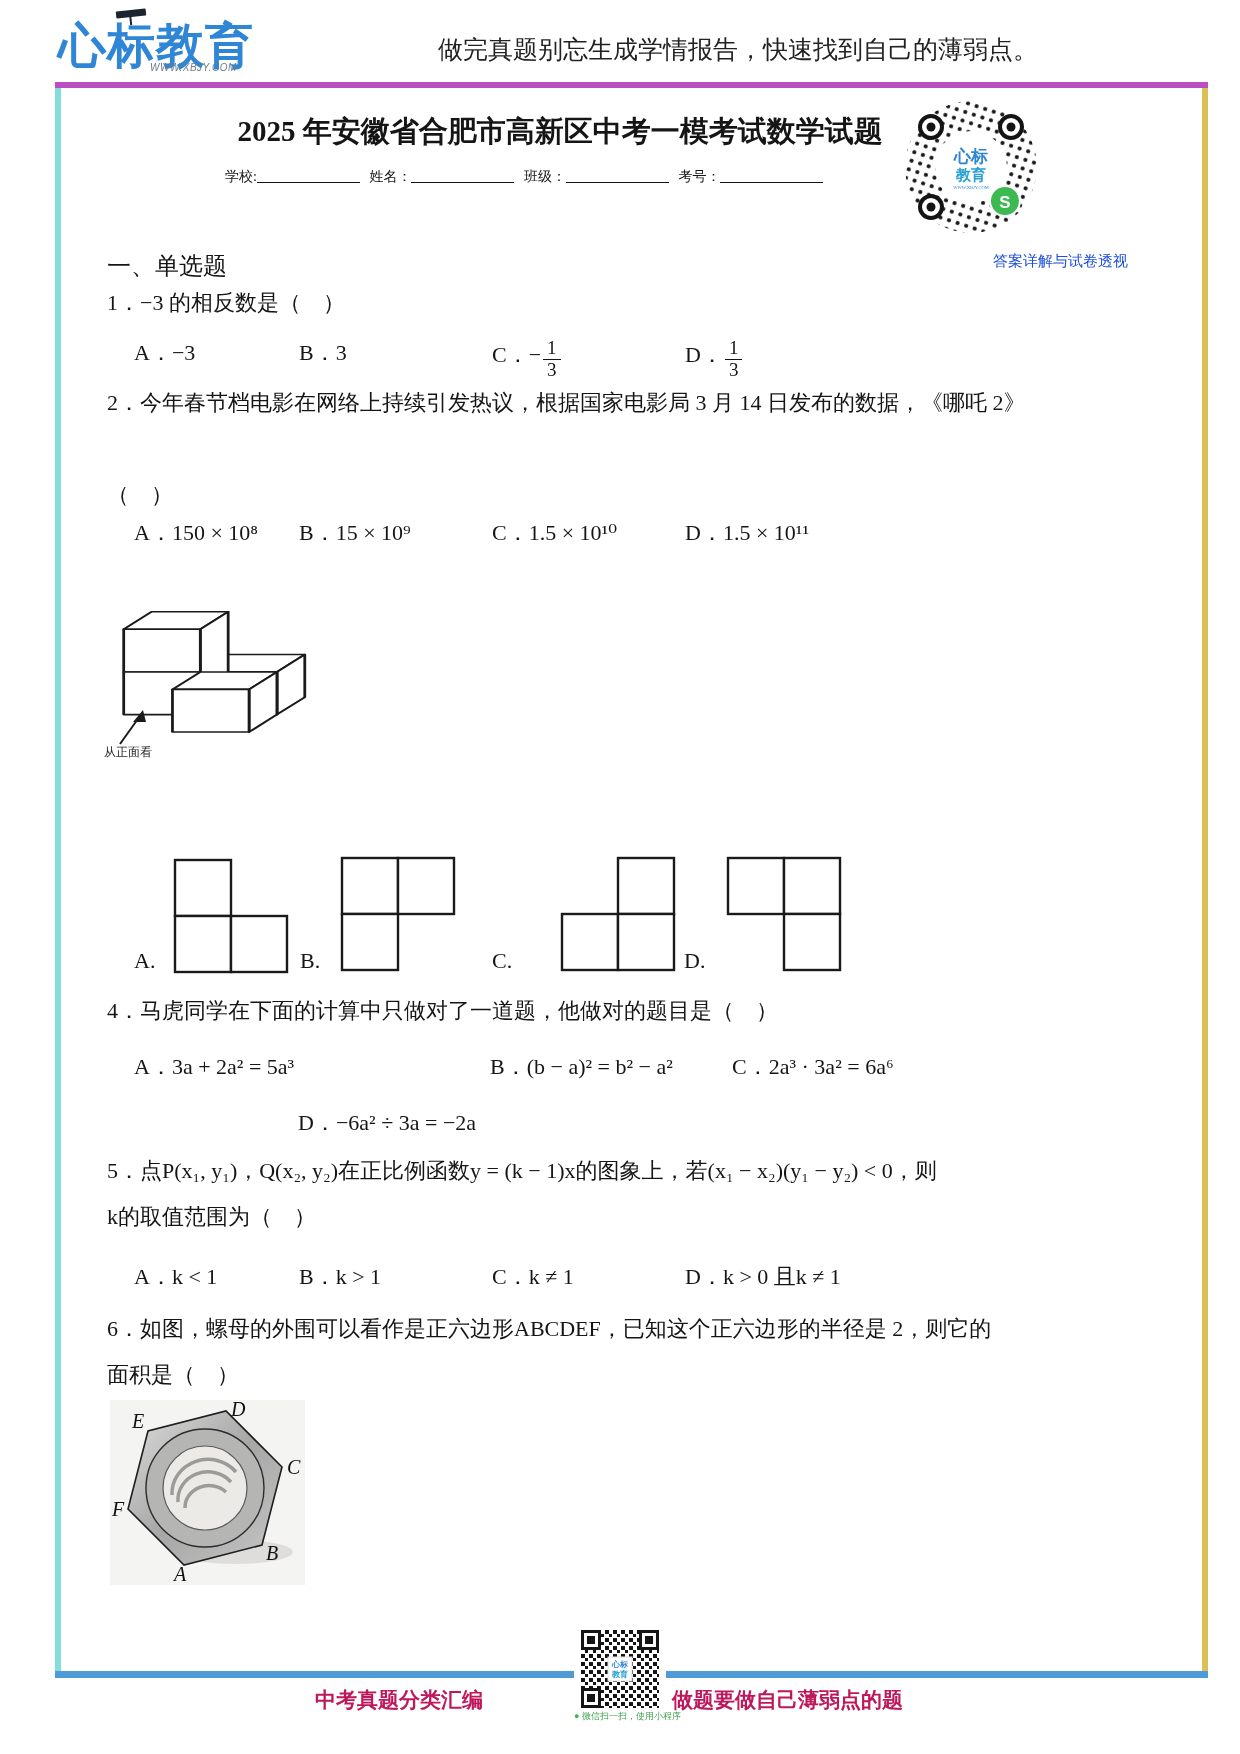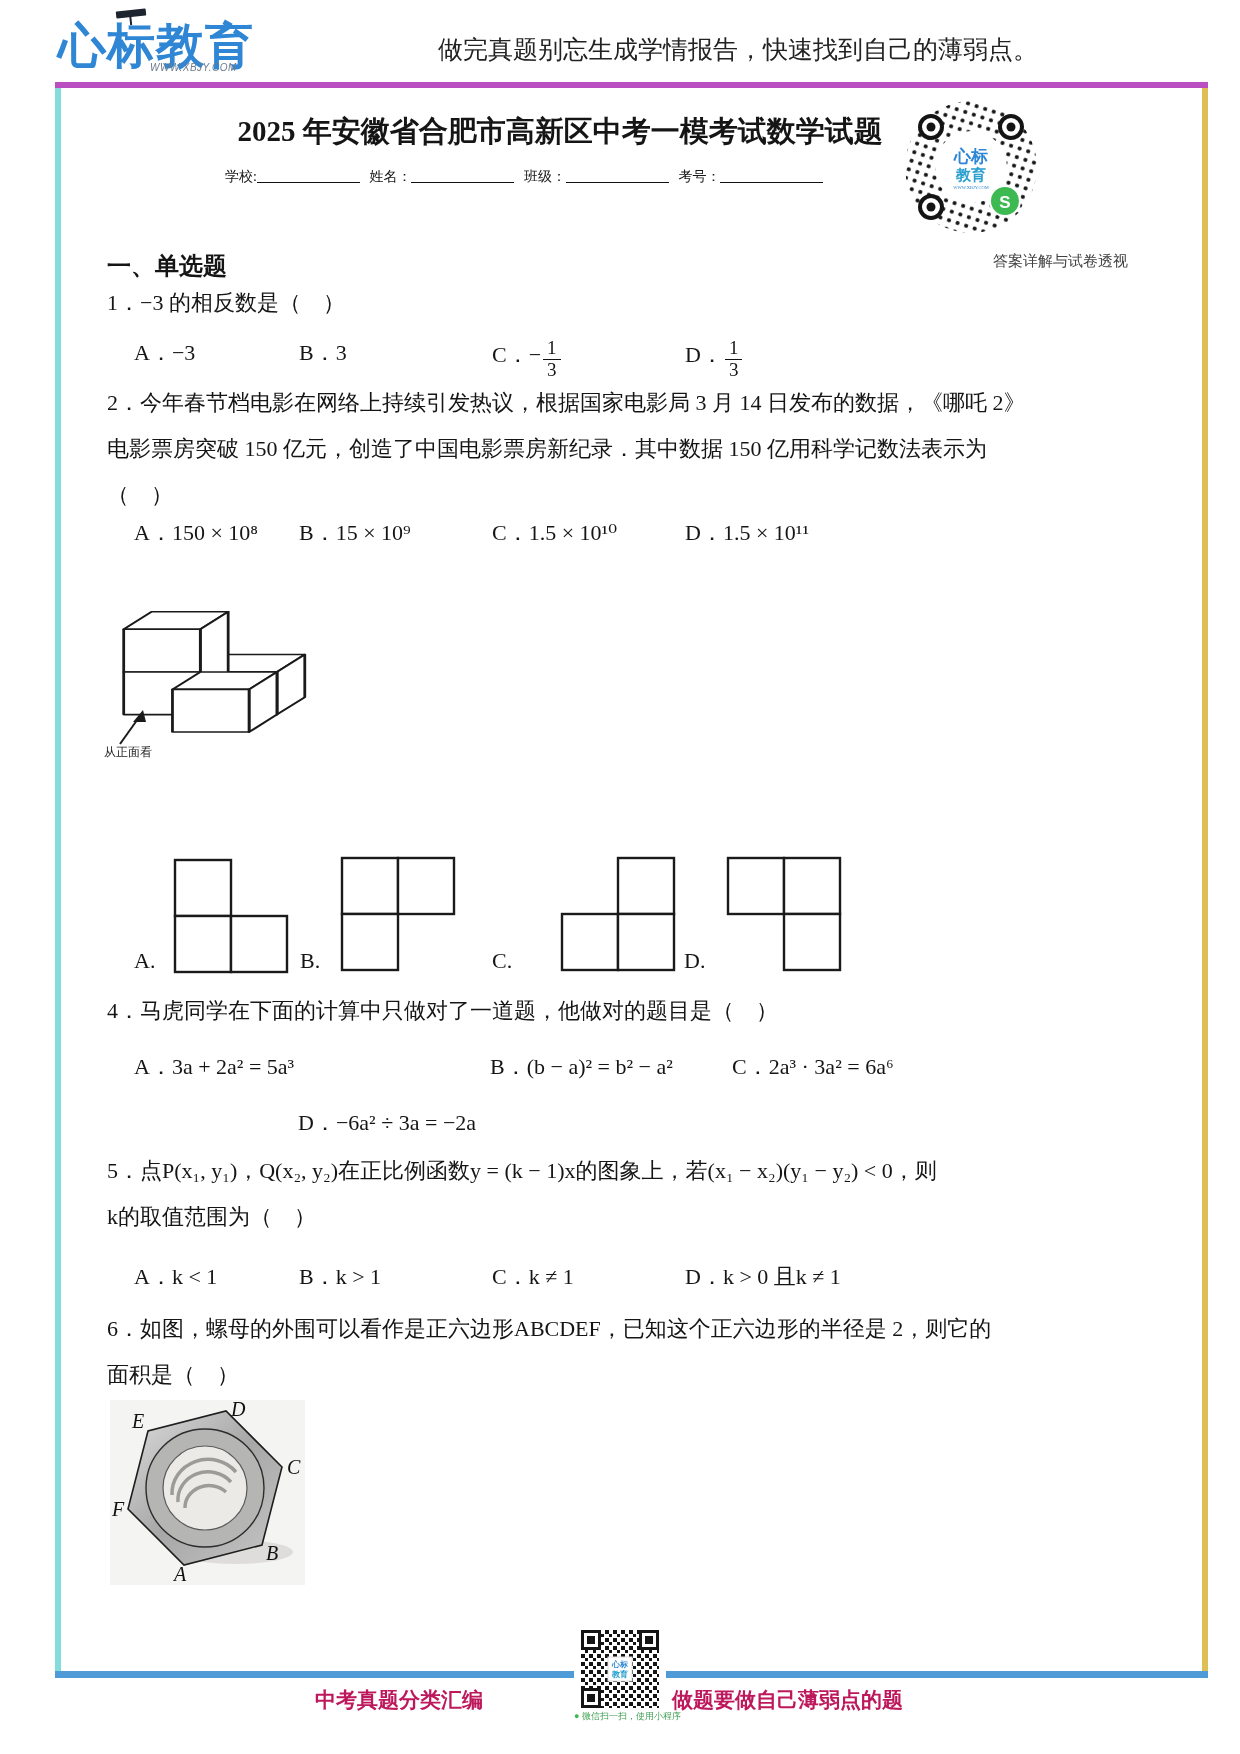--- a/index.html
+++ b/index.html
@@ -13,23 +13,23 @@
   .brand-url{font-size:10px;color:#6b7c8c;font-style:italic;letter-spacing:.5px;
              font-family:"Liberation Sans",sans-serif;}
   .slogan{font-size:25px;color:#222;}
   .cap{width:30px;height:7px;background:#1c2430;transform:rotate(-6deg);border-radius:1px;}
   .cap:after{content:"";position:absolute;left:13px;top:6px;width:2px;height:9px;background:#1c2430;}
   
   .title{font-size:29px;font-weight:bold;text-align:center;width:800px;}
   .info{font-size:14px;}
   .blank{display:inline-block;width:103px;height:14px;border-bottom:1.6px solid #111;
          vertical-align:-2px;margin-right:6px;}
-  .qr-caption{font-size:15px;color:#404040;font-family:Liberation Serif, serif;}
-  
-  .sec{font-size:24px;font-weight:bold;}
+  .qr-caption{font-size:15px;color:#1d4ed8;font-family:Liberation Serif, serif;}
+  
+  .sec{font-size:24px;font-weight:normal;}
   .qt{font-size:22px;white-space:nowrap;}
   .opt{font-size:22px;white-space:nowrap;}
   .frac{display:inline-block;vertical-align:-14px;text-align:center;line-height:1.1;
         font-size:19px;margin-left:2px;}
   .frac .num{display:block;border-bottom:1.6px solid #111;padding:0 4px;}
   .frac .den{display:block;}
   .shape-label{font-size:22px;}
   .fig-caption{font-size:12px;color:#222;}
   
   .foot-text{font-size:21px;color:#be185d;font-weight:bold;}
@@ -97,21 +97,20 @@
 
   <div class="abs sec nowrap" style="left:107px;top:250px">一、单选题</div>
 
   <div class="abs qt" style="left:107px;top:288px">1．−3 的相反数是（　）</div>
   <span class="abs opt" style="left:134px;top:338px">A．−3</span>
   <span class="abs opt" style="left:299px;top:338px">B．3</span>
   <span class="abs opt" style="left:492px;top:338px"><span>C．</span><span>−</span><span class="frac"><span class="num">1</span><span class="den">3</span></span></span>
   <span class="abs opt" style="left:685px;top:338px"><span>D．</span><span></span><span class="frac"><span class="num">1</span><span class="den">3</span></span></span>
 
   <div class="abs qt" style="left:107px;top:388px">2．今年春节档电影在网络上持续引发热议，根据国家电影局 3 月 14 日发布的数据，《哪吒 2》</div>
-  <div class="abs qt" style="left:107px;top:434px">电影票房突破 150 亿元，创造了中国电影票房新纪录．其中数据 150 亿用科学记数法表示为</div>
   <div class="abs qt" style="left:107px;top:480px">（　）</div>
   <span class="abs opt" style="left:134px;top:518px">A．150 × 10⁸</span>
   <span class="abs opt" style="left:299px;top:518px">B．15 × 10⁹</span>
   <span class="abs opt" style="left:492px;top:518px">C．1.5 × 10¹⁰</span>
   <span class="abs opt" style="left:685px;top:518px">D．1.5 × 10¹¹</span>
 
 
   <svg class="abs" style="left:115px;top:606px" width="195" height="128" viewBox="5 40 112 132" preserveAspectRatio="none">
     <g fill="#ffffff" stroke="#1a1a1a" stroke-width="1.6" stroke-linejoin="round">
 

